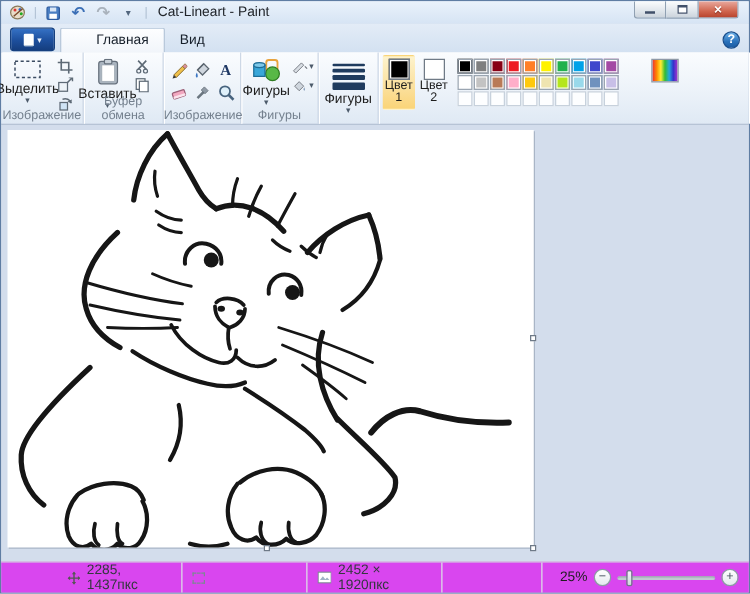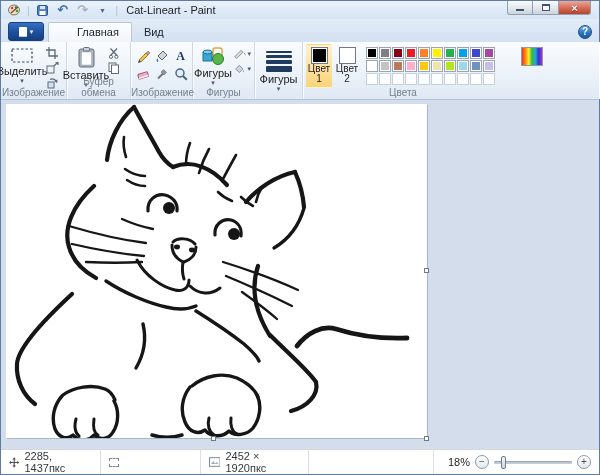--- a/index.html
+++ b/index.html
@@ -79,22 +79,22 @@
     background:linear-gradient(90deg,#e33,#f80,#fe3,#3b3,#2ad,#33c,#a3c); }
   .editcolors .lbl { font-size:10.5px; line-height:11px; margin-top:2px; }
 
   
   .canvas-area { position:absolute; left:0; top:99px; width:100%; height:350px; background:#d3ddec; }
   .paint-canvas { position:absolute; left:5px; top:4px; width:421px; height:334px; background:#fff;
     box-shadow:1px 1px 0 #a9b5c6; }
   .handle { position:absolute; width:5px; height:5px; background:#fff; border:1px solid #6e7a88; }
 
   
-  .statusbar { position:absolute; left:0; bottom:0; width:100%; height:25px; background:#ffffff;
-    border-top:1px solid #d4d9e0; display:flex; align-items:flex-end; }
+  .statusbar { position:absolute; left:0; bottom:0; width:100%; height:25px; background:#d946ef;
+    border-top:1px solid #d4d9e0; display:flex; align-items:flex-end;padding-left:45px; }
   .scell { height:100%; display:flex; align-items:center; gap:5px; padding:0 8px; border-right:1px solid #dbe0e6; color:#33383e; }
   .scell.c1 { width:100px; } .scell.c2 { width:100px; } .scell.c3 { width:108px; } .scell.c4 { width:118px; }
   .sspacer { flex:1; height:100%; border-right:1px solid #dbe0e6; }
   .zoomcell { width:165px; height:100%; display:flex; align-items:center; gap:5px; padding:0 8px; justify-content:flex-end; }
   .zbtn { width:14px; height:14px; border-radius:50%; border:1px solid #8d99a6; background:linear-gradient(#fff,#e4e9ee);
     display:flex; align-items:center; justify-content:center; font-size:10px; color:#45505c; line-height:10px; }
   .ztrack { position:relative; width:78px; height:3px; background:#c3cbd4; border-radius:2px; box-shadow:inset 0 1px 1px #9aa4ae; }
   .zthumb { position:absolute; left:7px; top:-5px; width:5px; height:13px; background:linear-gradient(#f4f6f8,#cfd6dd);
     border:1px solid #6f7b88; border-radius:2px; }
 </style>
@@ -337,21 +337,20 @@
           <div class="pcell empty"></div>
           <div class="pcell empty"></div>
           <div class="pcell empty"></div>
           <div class="pcell empty"></div>
           <div class="pcell empty"></div>
           <div class="pcell empty"></div>
         </div>
       <div class="editcolors">
         <span class="rainbow"></span>
       </div>
-      <div class="grp-label" style="width:200px">Цвета</div>
     </div>
   </div>
 
   <div class="canvas-area">
     <div class="paint-canvas">
       <svg width="421" height="334" viewBox="0 0 421 334">
         <g fill="none" stroke="#161616" stroke-linecap="round" stroke-linejoin="round">
 
           <g stroke-width="4.2">
             <path d="M101,56 C103,37 113,16 128,3"></path>
@@ -445,21 +444,21 @@
     </div>
     <div class="scell c3">
       <svg width="12" height="10" viewBox="0 0 12 10">
           <rect x="0.5" y="0.5" width="11" height="9" fill="#fff" stroke="#7d8793"></rect>
           <path d="M2 7 l2.5-3 2 2.5 1.5-1.5 2 2z" fill="#9fb2c6"></path>
         </svg>
       <span>2452 × 1920пкс</span>
     </div>
     <div class="sspacer"></div>
     <div class="zoomcell">
-      <span>18%</span>
+      <span>25%</span>
       <span class="zbtn">−</span>
       <span class="ztrack">
         <span class="zthumb"></span>
       </span>
       <span class="zbtn">+</span>
     </div>
   </div>
 
 </div>
 

